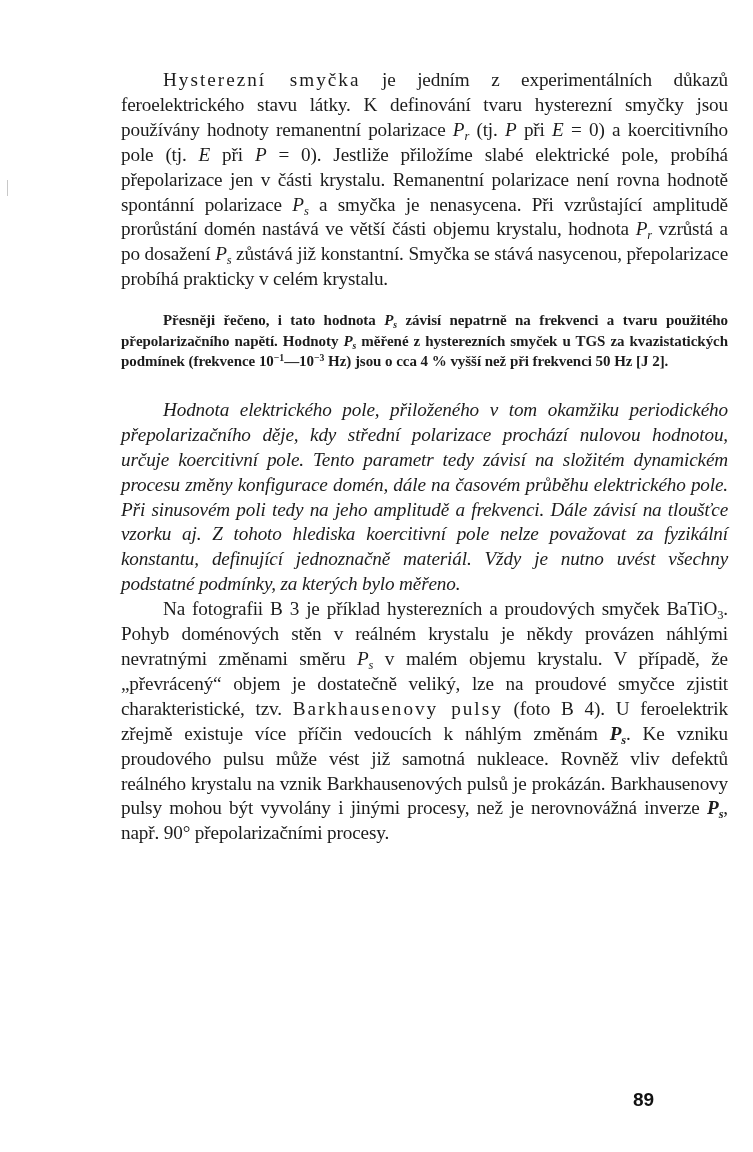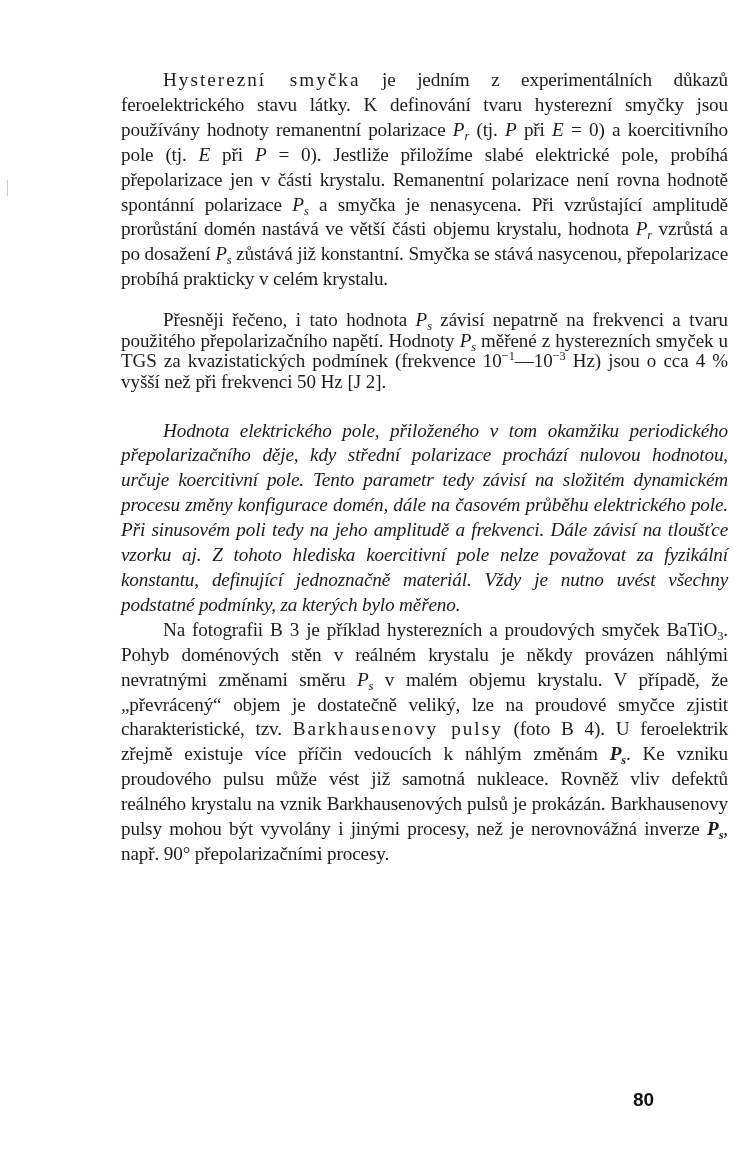--- a/index.html
+++ b/index.html
@@ -27,26 +27,27 @@
       line-height: 24.9px;
       text-align: justify;
       text-indent: 42px;
       margin: 0;
       letter-spacing: -0.15px;
     }
     .spaced {
       letter-spacing: 2px;
     }
     .note {
-      font-size: 19px;
+      font-size: 15px;
       line-height: 20.6px;
       text-align: justify;
       text-indent: 42px;
       margin: 18px 0 0 0;
       letter-spacing: -0.05px;
+      font-weight: bold;
     }
     .para.second { margin-top: 26px; font-style: italic; }
     .para.third { margin-top: 0; }
     i.sym { font-style: italic; }
     b.sym { font-style: italic; font-weight: bold; }
     sub { font-size: 65%; vertical-align: -0.3em; line-height: 0; }
     sup { font-size: 65%; vertical-align: 0.55em; line-height: 0; }
     .page-number {
       position: absolute;
       left: 633px;
@@ -75,13 +76,13 @@
   <p class="para"><span class="spaced">Hysterezní smyčka</span><span> je jedním z experimentálních důkazů feroelektrického stavu látky. K definování tvaru hysterezní smyčky jsou používány hodnoty remanentní polarizace </span><i class="sym"><span>P</span><sub>r</sub></i><span> (tj. </span><i class="sym">P</i><span> při </span><i class="sym">E</i><span> = 0) a koercitivního pole (tj. </span><i class="sym">E</i><span> při </span><i class="sym">P</i><span> = 0). Jestliže přiložíme slabé elektrické pole, probíhá přepolarizace jen v části krystalu. Remanentní polarizace není rovna hodnotě spontánní polarizace </span><i class="sym"><span>P</span><sub>s</sub></i><span> a smyčka je nenasycena. Při vzrůstající amplitudě prorůstání domén nastává ve větší části objemu krystalu, hodnota </span><i class="sym"><span>P</span><sub>r</sub></i><span> vzrůstá a po dosažení </span><i class="sym"><span>P</span><sub>s</sub></i><span> zůstává již konstantní. Smyčka se stává nasycenou, přepolarizace probíhá prakticky v celém krystalu.</span></p>
 
   <p class="note"><span>Přesněji řečeno, i tato hodnota </span><i class="sym"><span>P</span><sub>s</sub></i><span> závisí nepatrně na frekvenci a tvaru použitého přepolarizačního napětí. Hodnoty </span><i class="sym"><span>P</span><sub>s</sub></i><span> měřené z hysterezních smyček u TGS za kvazistatických podmínek (frekvence 10</span><sup>−1</sup><span>—10</span><sup>−3</sup><span> Hz) jsou o cca 4 % vyšší než při frekvenci 50 Hz [J 2].</span></p>
 
   <p class="para second">Hodnota elektrického pole, přiloženého v tom okamžiku periodického přepolarizačního děje, kdy střední polarizace prochází nulovou hodnotou, určuje koercitivní pole. Tento parametr tedy závisí na složitém dynamickém procesu změny konfigurace domén, dále na časovém průběhu elektrického pole. Při sinusovém poli tedy na jeho amplitudě a frekvenci. Dále závisí na tloušťce vzorku aj. Z tohoto hlediska koercitivní pole nelze považovat za fyzikální konstantu, definující jednoznačně materiál. Vždy je nutno uvést všechny podstatné podmínky, za kterých bylo měřeno.</p>
 
   <p class="para third"><span>Na fotografii B 3 je příklad hysterezních a proudových smyček BaTiO</span><sub>3</sub><span>. Pohyb doménových stěn v reálném krystalu je někdy provázen náhlými nevratnými změnami směru </span><i class="sym"><span>P</span><sub>s</sub></i><span> v malém objemu krystalu. V případě, že „převrácený“ objem je dostatečně veliký, lze na proudové smyčce zjistit charakteristické, tzv. </span><span class="spaced">Barkhausenovy pulsy</span><span> (foto B 4). U feroelektrik zřejmě existuje více příčin vedoucích k náhlým změnám </span><b class="sym"><span>P</span><sub>s</sub></b><span>. Ke vzniku proudového pulsu může vést již samotná nukleace. Rovněž vliv defektů reálného krystalu na vznik Barkhausenových pulsů je prokázán. Barkhausenovy pulsy mohou být vyvolány i jinými procesy, než je nerovnovážná inverze </span><b class="sym"><span>P</span><sub>s</sub></b><span>, např. 90° přepolarizačními procesy.</span></p>
 
 </div>
 
-<div class="page-number">80</div>
+<div class="page-number">89</div>
 
 </body></html>

